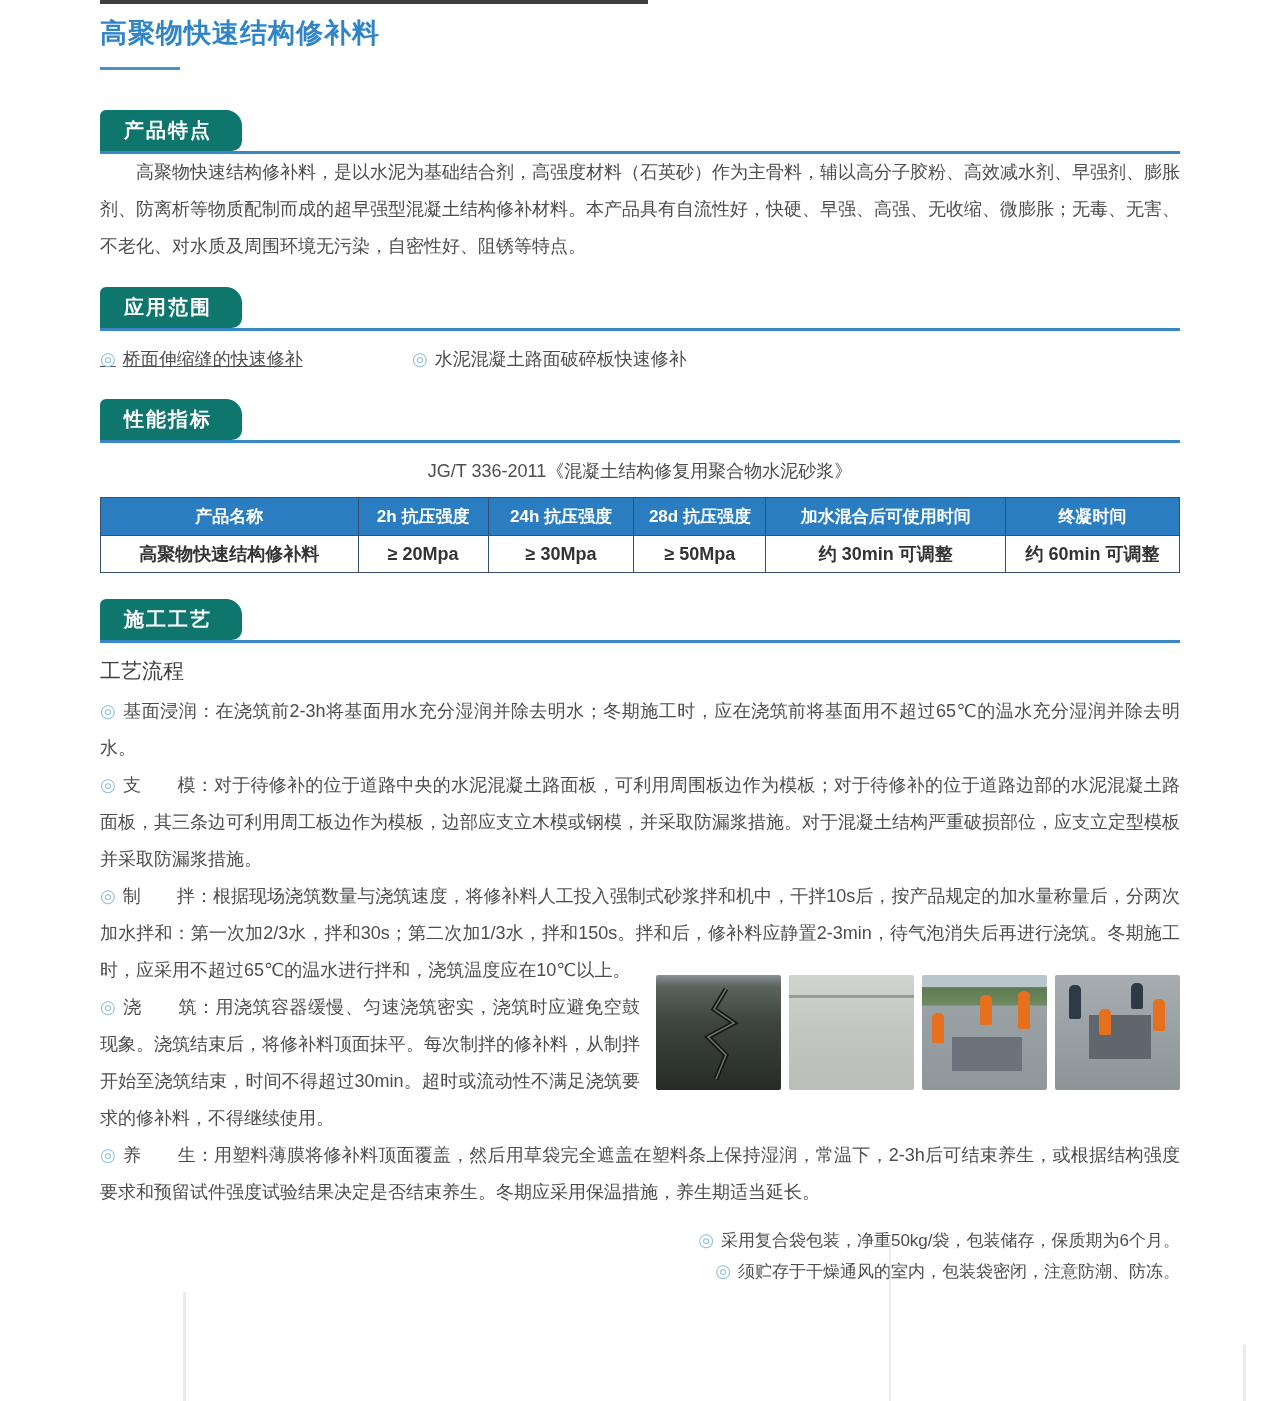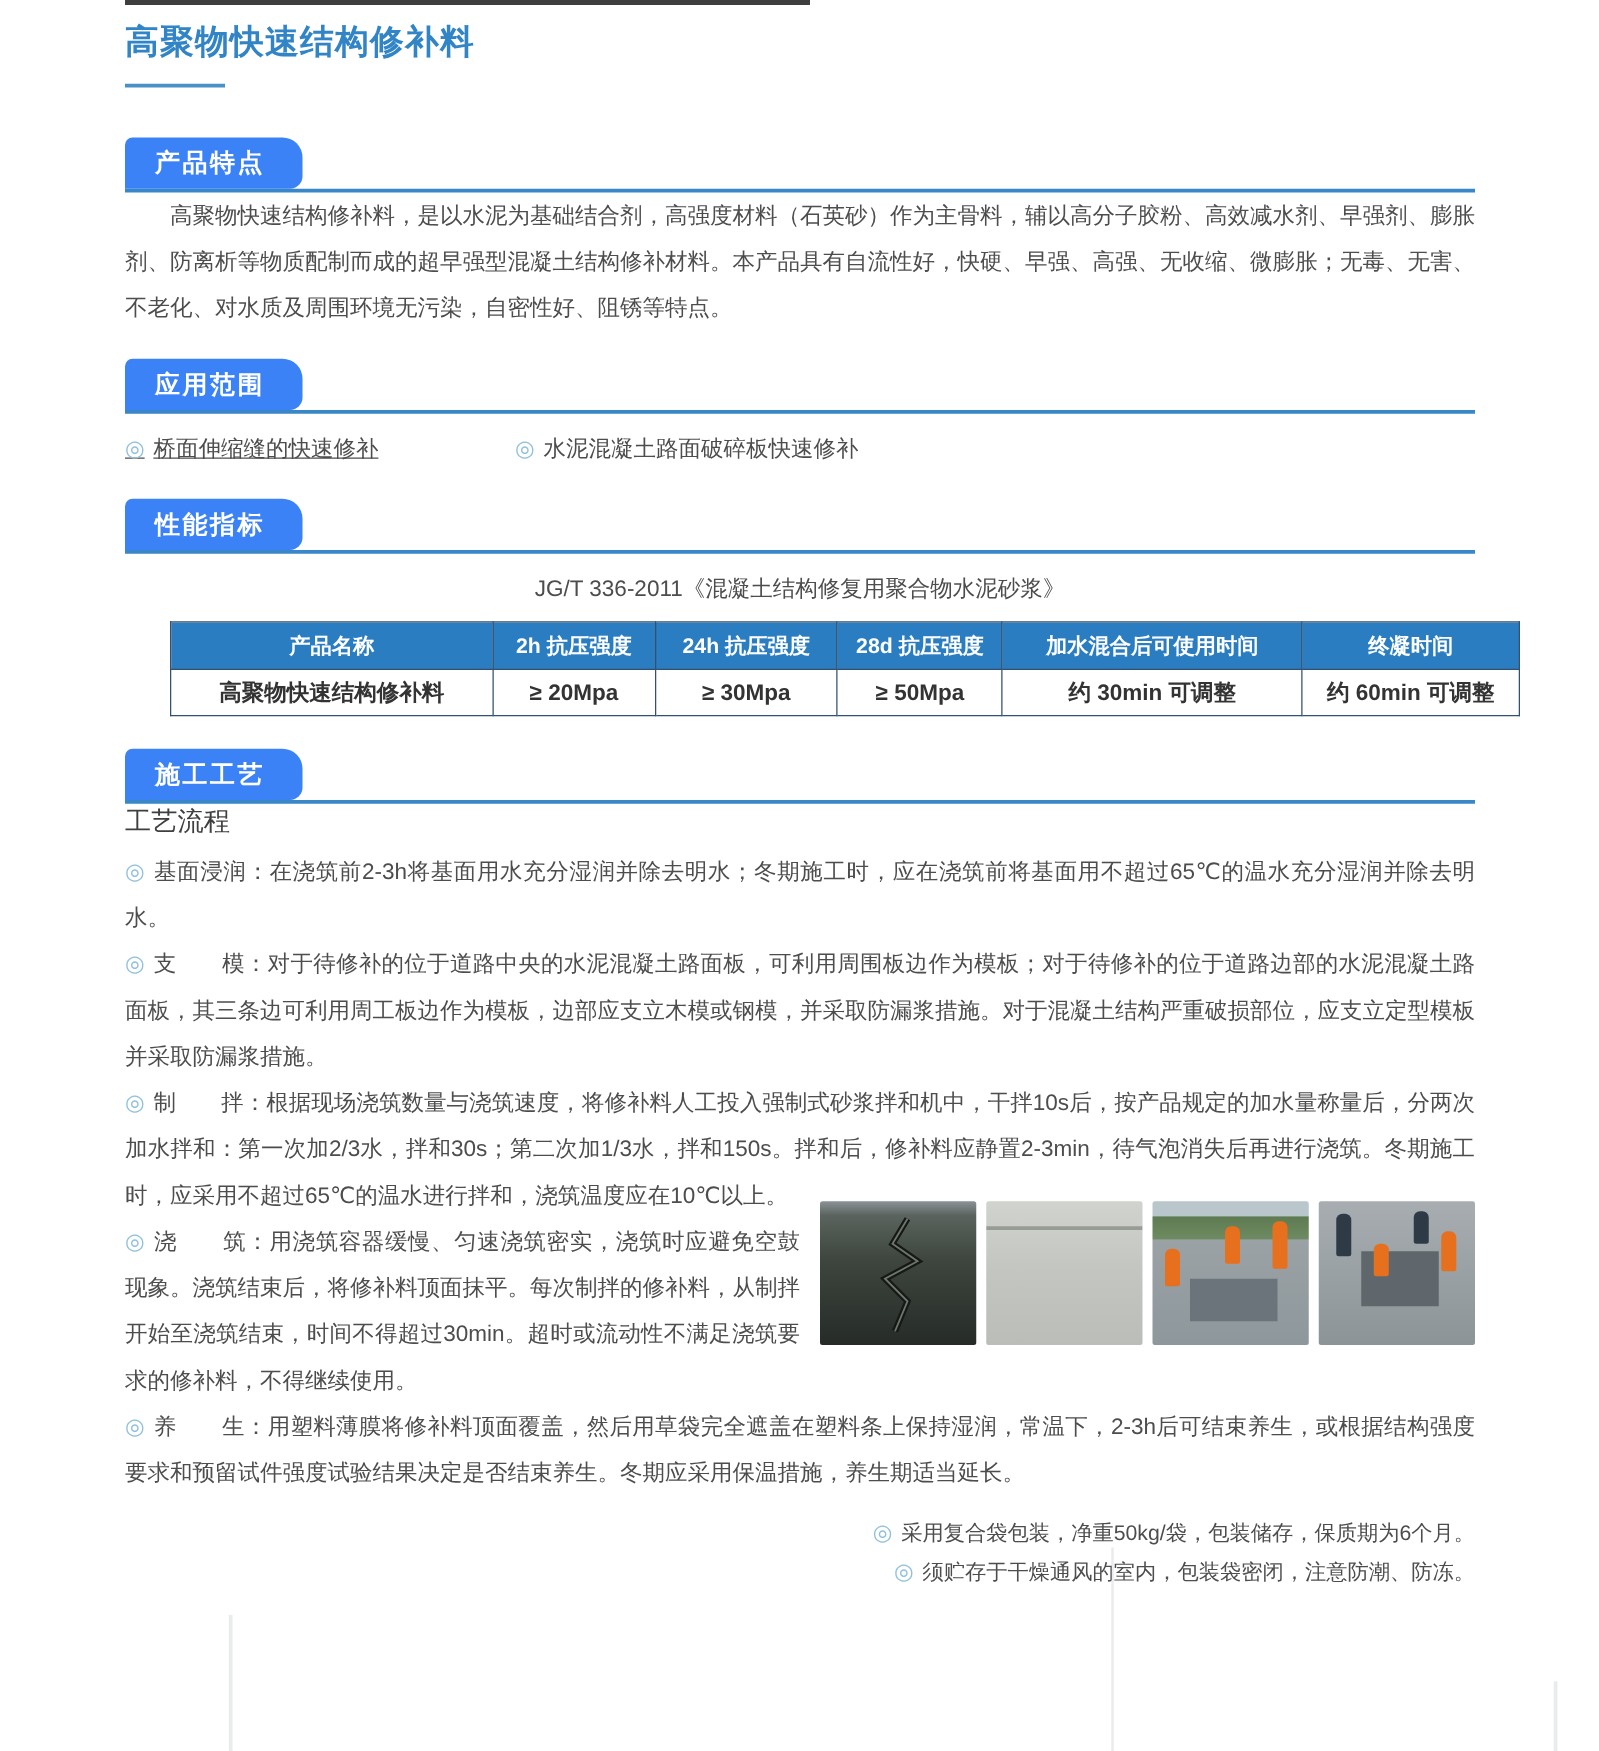--- a/index.html
+++ b/index.html
@@ -7,40 +7,40 @@
   body { font-family:"Liberation Sans","DejaVu Sans",sans-serif; }
   .page { position:relative; width:1279px; height:1401px; background:#fff; overflow:hidden; }
   .content { padding:0 99px 0 100px; }
 
   .top-strip { position:absolute; left:100px; top:0; width:548px; height:4px; background:#3f3f3f; }
 
   h1.title { padding-top:15px; font-size:27px; font-weight:bold; color:#3185c6; letter-spacing:1px; }
   .title-rule { width:80px; height:3px; background:#4a90c6; margin-top:16px; }
 
   .sec-head { border-bottom:3px solid #3a87c8; line-height:0; }
-  .tab { display:inline-block; line-height:normal; background:#3b82f6; color:#fff; font-weight:bold;
+  .tab { display:inline-block; line-height:normal; background:#0f766e; color:#fff; font-weight:bold;
          font-size:20px; padding:7px 30px 7px 24px; border-radius:6px 16px 10px 0; letter-spacing:2px; }
 
   .m-features { margin-top:40px; }
   .body-para { font-size:18px; line-height:37px; color:#4d4d4d; text-indent:2em; text-align:justify; }
 
   .m-apps { margin-top:22px; }
   .app-row { margin-top:16px; display:flex; font-size:18px; color:#4d4d4d; }
   .app-row .item:first-child { width:312px;text-decoration:underline; }
   .ring { color:#8fc0dc; margin-right:7px; font-size:18px; }
 
   .m-perf { margin-top:28px; }
   .caption { margin-top:16px; text-align:center; font-size:18px; color:#4d4d4d; }
-  table.perf { margin-top:14px; width:100%; border-collapse:collapse;margin-left:36px; }
+  table.perf { margin-top:14px; width:100%; border-collapse:collapse; }
   table.perf th { background:#2b7dc2; color:#fff; font-size:17px; font-weight:bold; padding:7px 4px; border:1px solid #33516e; }
   table.perf td { background:#fff; color:#333; font-size:18px; font-weight:bold; padding:6px 4px; border:1px solid #33516e; text-align:center; }
   .note { margin-top:12px; font-size:16px; color:#4d4d4d; }
 
   .m-proc { margin-top:26px; }
-  .flow-row { display:flex; align-items:center; }
+  .flow-row { margin-top:14px; display:flex; align-items:center; }
   .flow-label { width:146px; font-size:21px; color:#3f3f3f; }
   .flow-box { flex:1; border:1px solid #555; text-align:center; padding:9px 0; font-size:18px; font-weight:bold;
               color:#333; letter-spacing:3px; }
   .steps { margin-top:8px; }
   .step { font-size:18px; line-height:37px; color:#4d4d4d; text-align:justify; }
   .step.clear { clear:both; }
 
   .photos { float:right; margin:-14px 0 6px 16px; display:flex; gap:8px; }
   .photo { width:125px; height:115px; position:relative; overflow:hidden; border-radius:2px; }
   .photo svg { position:absolute; left:0; top:0; }

